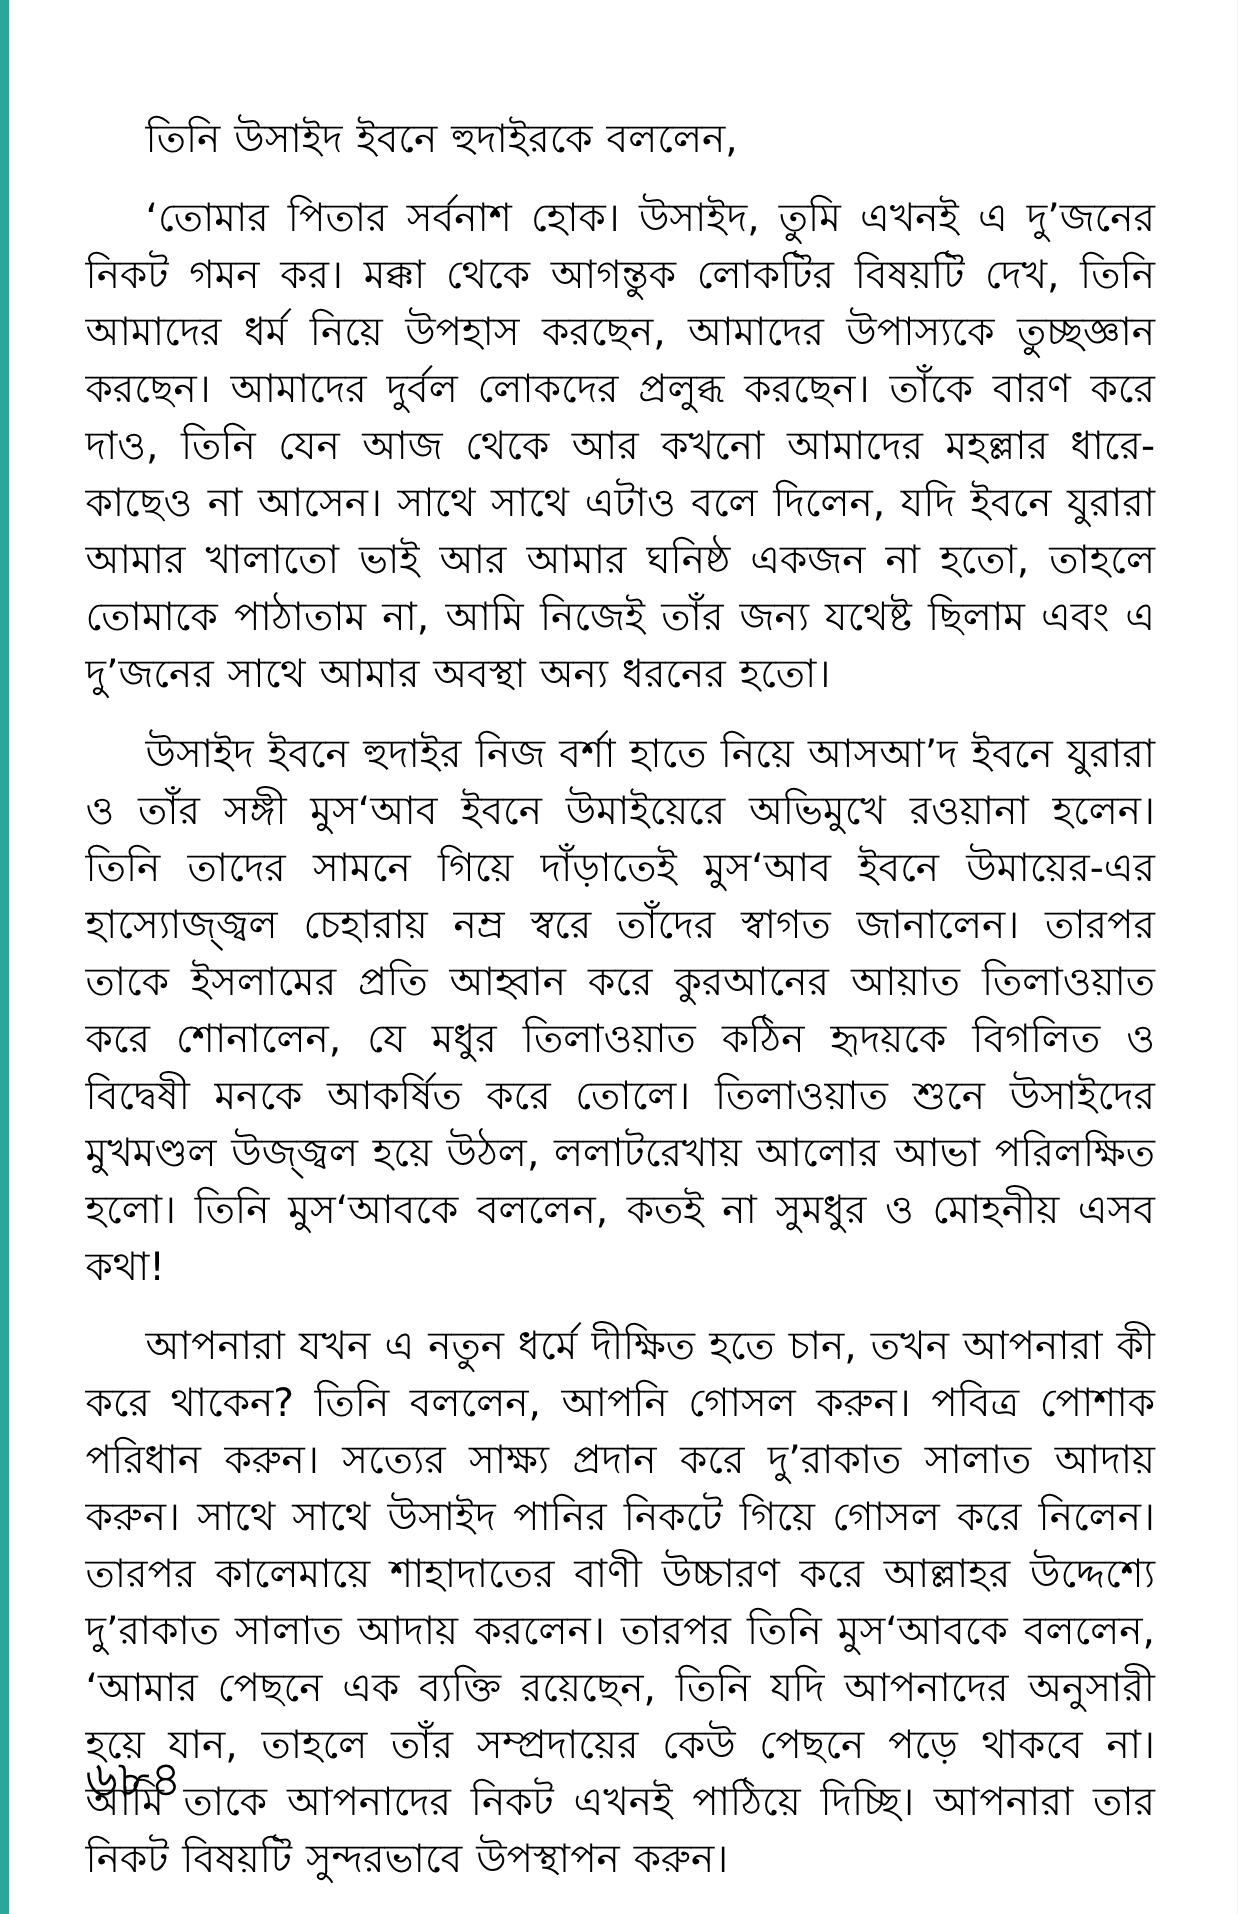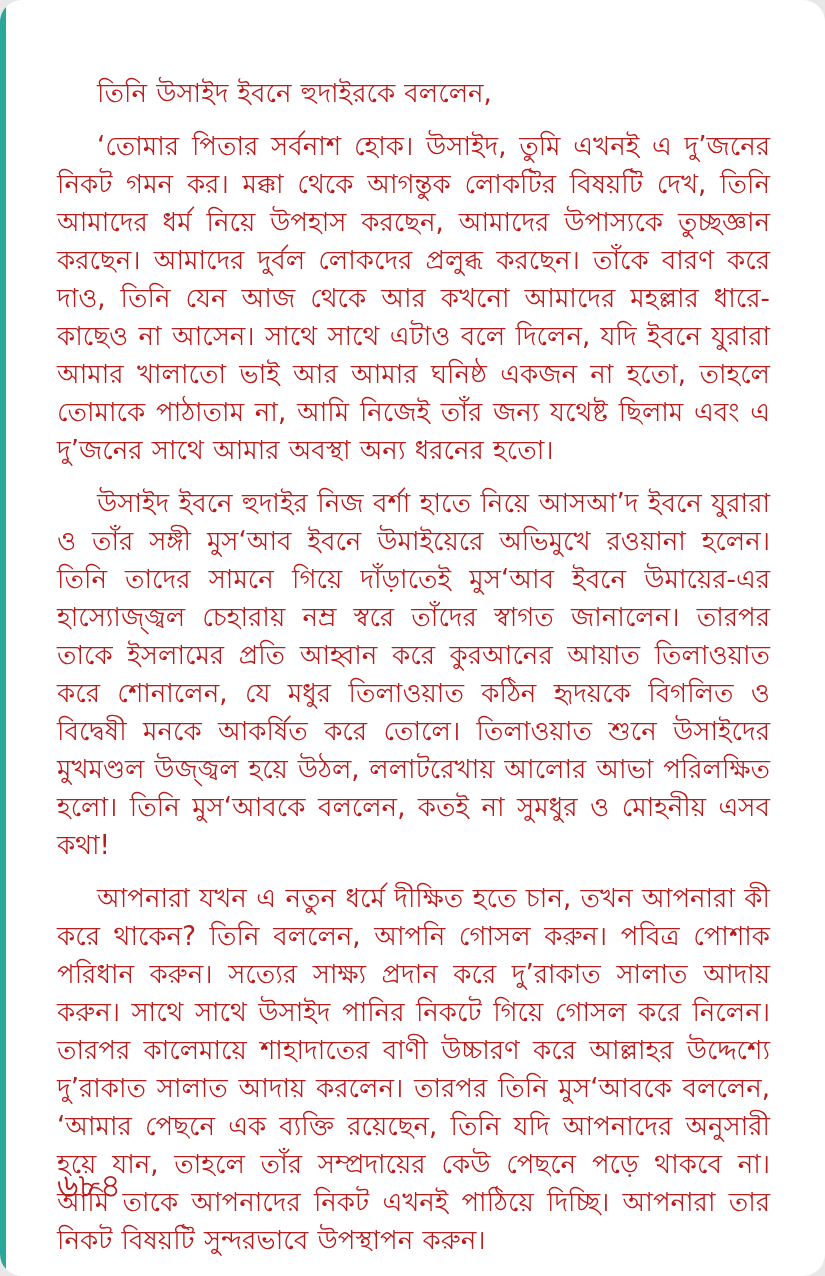--- a/index.html
+++ b/index.html
@@ -8,22 +8,21 @@
     background: #e8e8e8;
   }
   .page {
     position: relative;
     width: 825px;
     height: 1276px;
     margin: 0 auto;
     background: #ffffff;
     overflow: hidden;
     font-family: "DejaVu Sans", "Liberation Serif", sans-serif;
-    color: #b91c1c;
-    border-radius: 22px;
+    color: #000000;
   }
   .edge-strip {
     position: absolute;
     left: 0;
     top: 0;
     bottom: 0;
     width: 6px;
   }
   .text-block {
     position: absolute;

